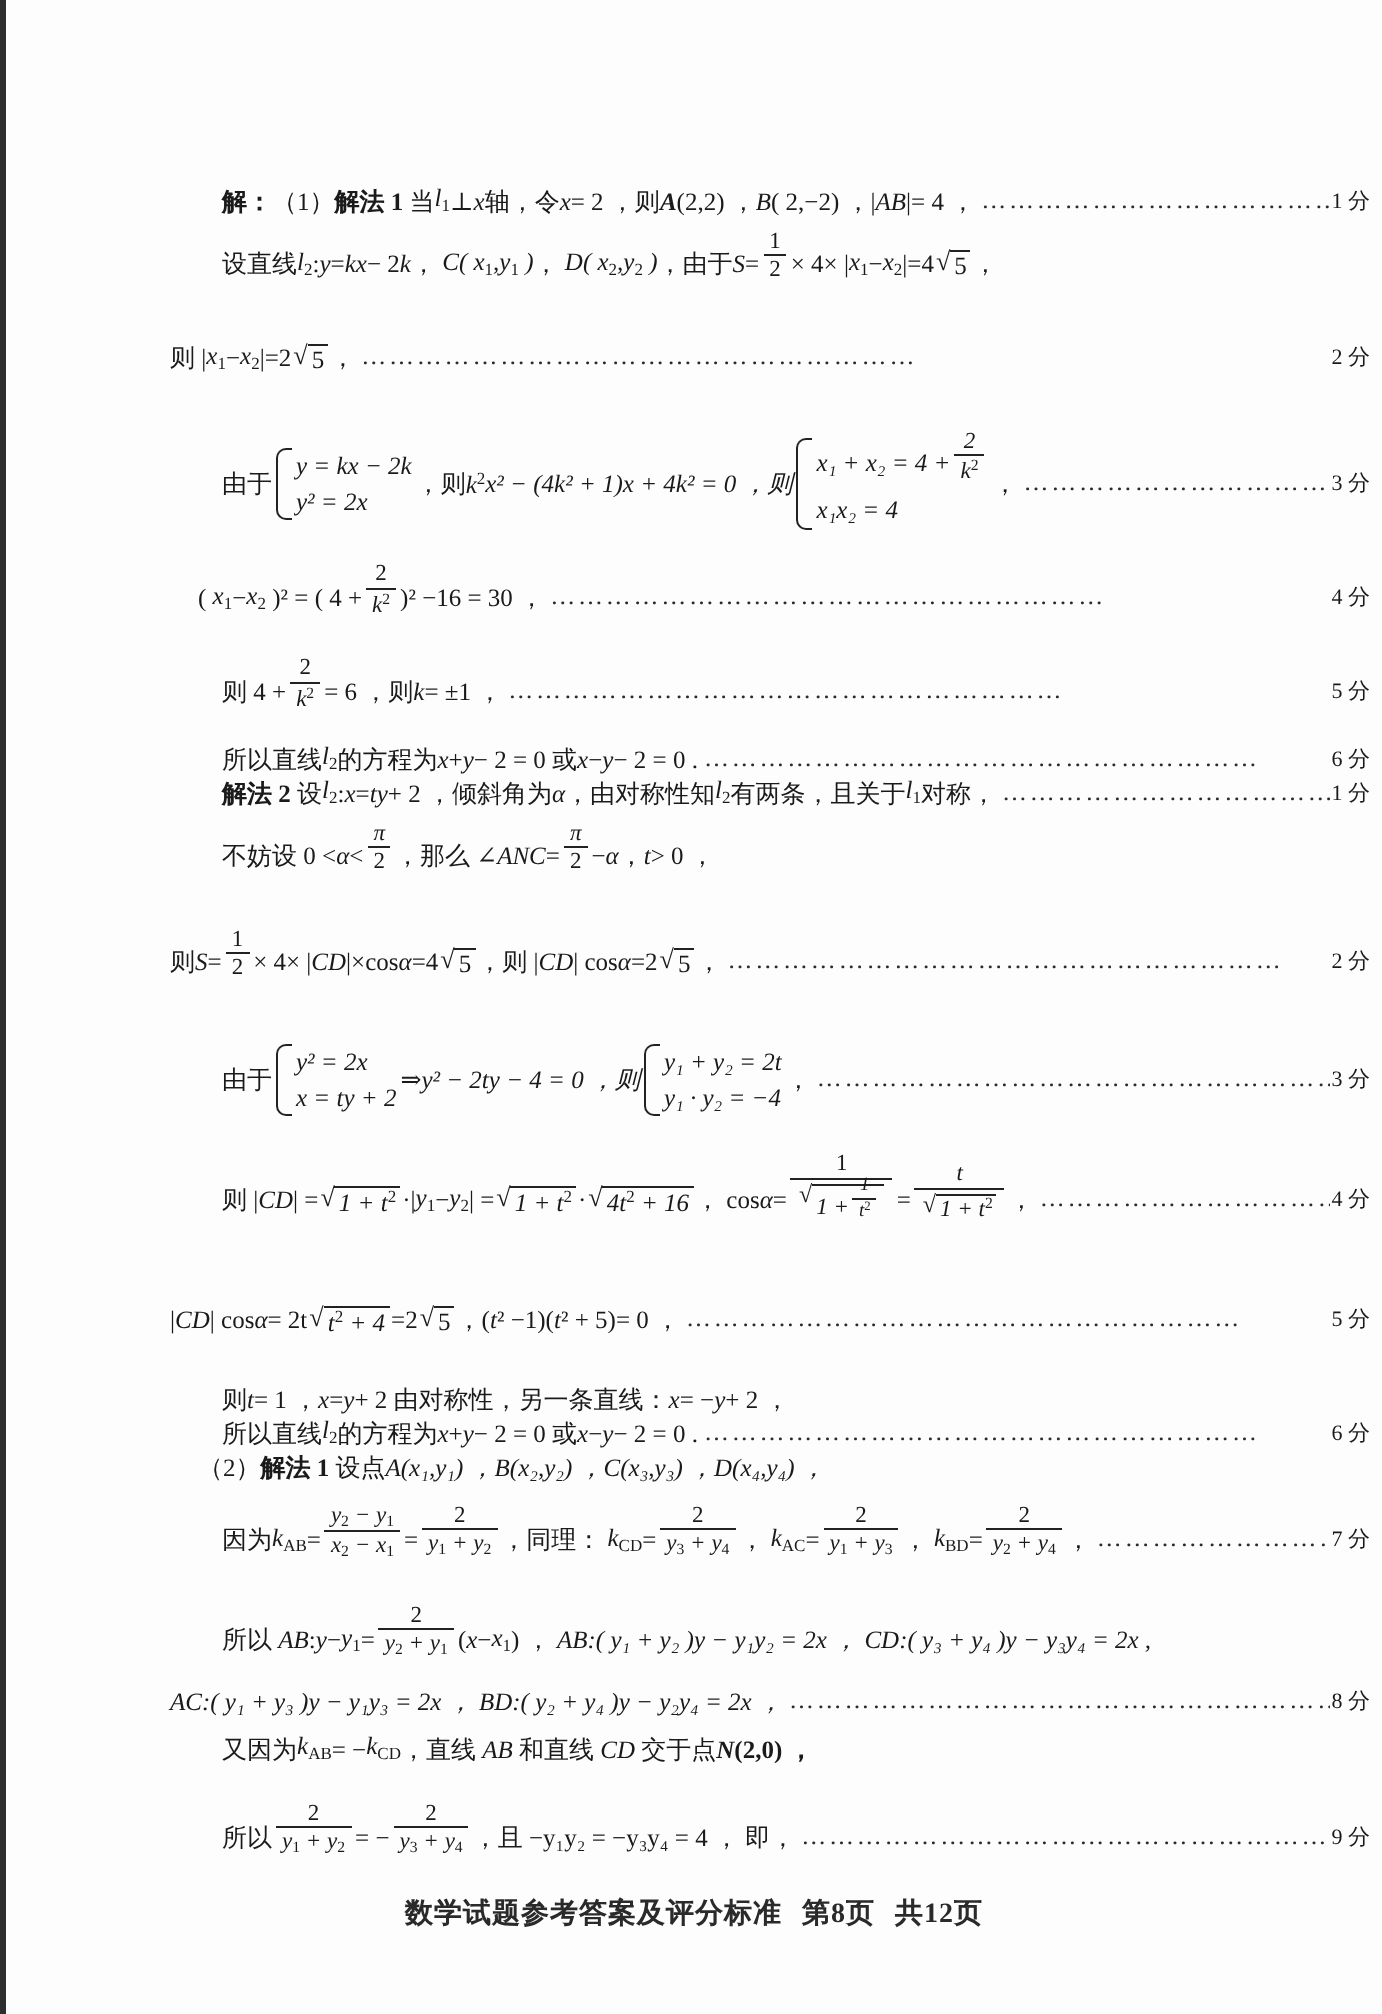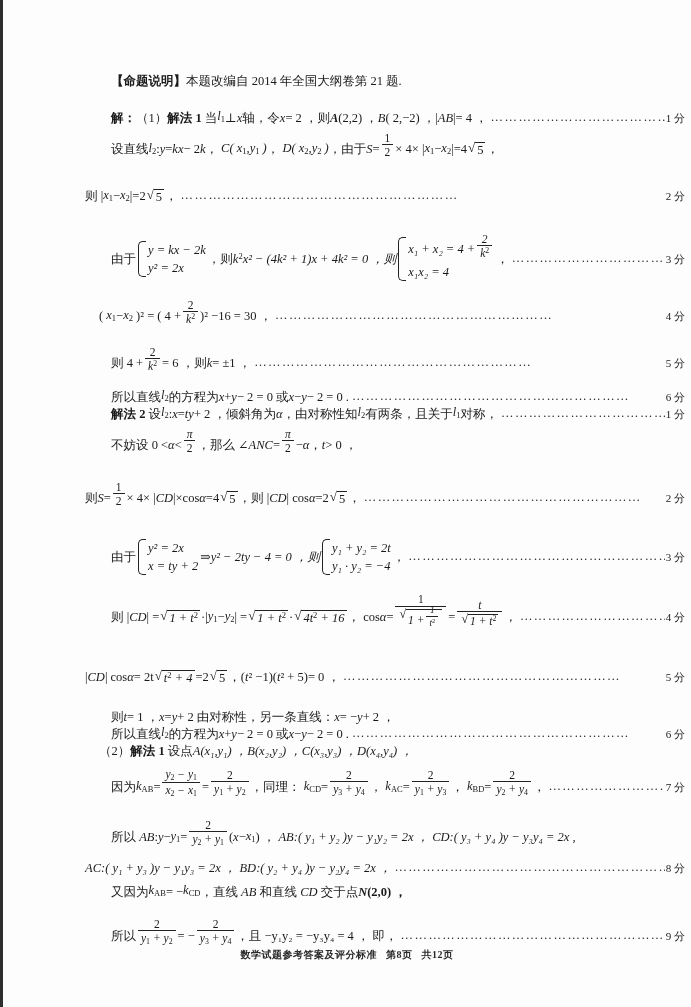--- a/index.html
+++ b/index.html
@@ -79,42 +79,38 @@
     border-top:1.2px solid #222;
     border-bottom:1.2px solid #222;
     border-radius:5px 0 0 5px;
     margin-right:2px;
     align-self:stretch;
   }
   .sys .rows{display:inline-flex;flex-direction:column;justify-content:center;}
   .sys .rows>div{line-height:1.45;white-space:nowrap;}
   .footer{
     position:absolute;left:0;right:0;top:948px;
-    text-align:center;font-size:10px;
+    text-align:center;font-size:14px;
     font-family:"Liberation Serif","DejaVu Serif",serif;
     font-weight:bold;letter-spacing:0.5px;color:#2a2a2a;
   }
   .footer span{padding:0 3px;}
   .gap-s{height:7px;}
   .gap-m{height:13px;}
   .gap-l{height:19px;}
   .tall{min-height:34px;align-items:center;}
 </style>
 </head>
 <body>
 
 <div class="page">
 <div class="content">
 
   <div class="gap-m"></div>
 
-  <div class="line ind1">
-    <span class="bold">【命题说明】</span>
-    <span>本题改编自 2014 年全国大纲卷第 21 题.</span>
-  </div>
   <div class="gap-m"></div>
 
   <div class="gap-s"></div>
 
   <div class="line ind1">
     <span class="bold">解：</span>
     <span>（1）</span>
     <span class="bold">解法 1</span>
     <span>&nbsp;</span>
     <span>当</span>

